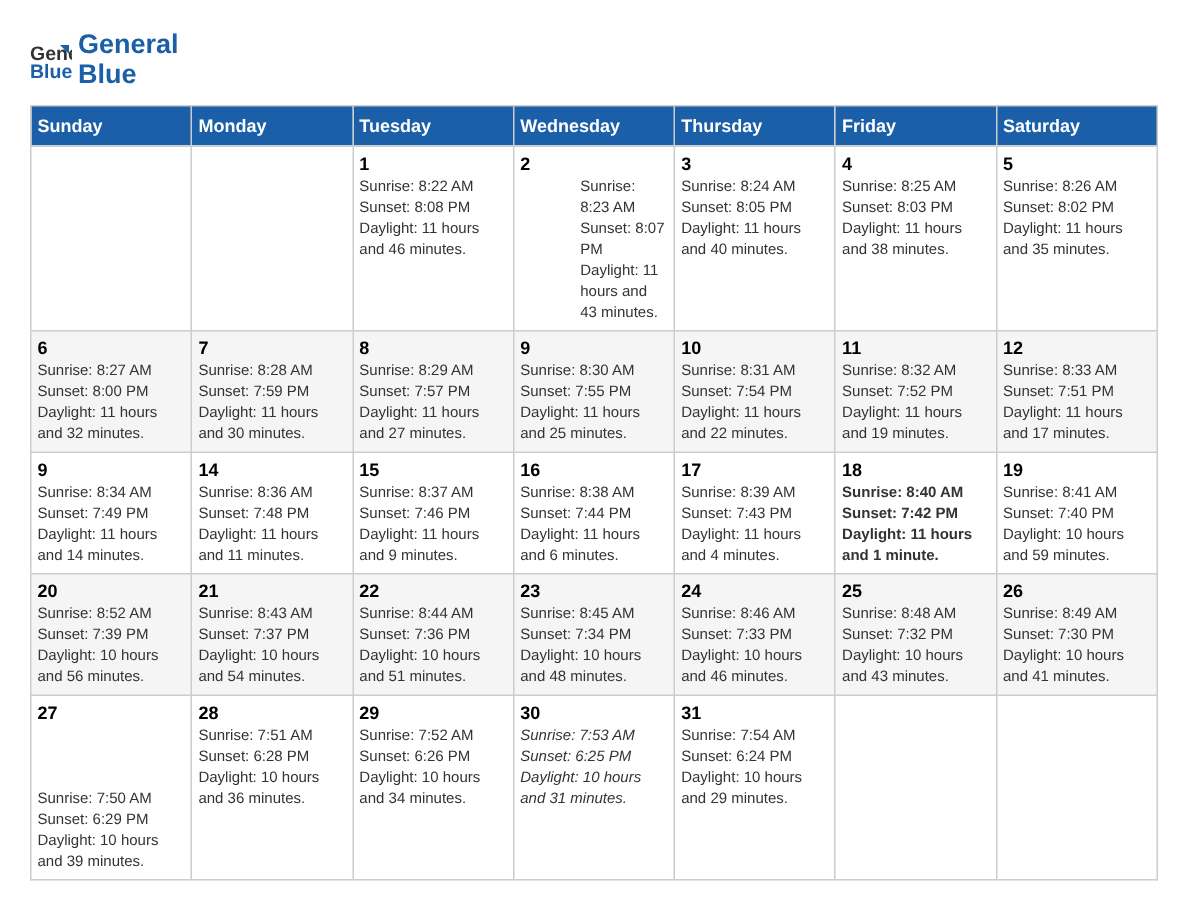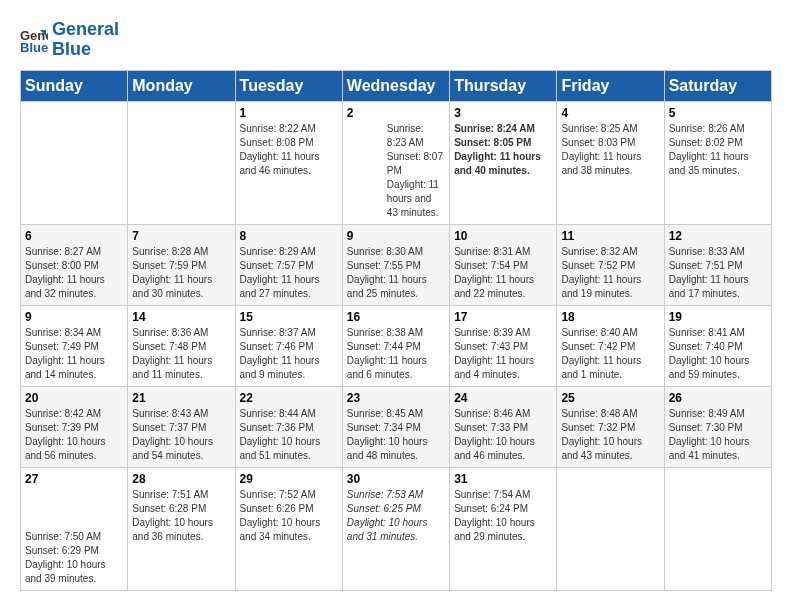--- a/index.html
+++ b/index.html
@@ -49,21 +49,21 @@
     table {
       width: 100%;
       border-collapse: collapse;
       font-size: 11px;
     }
     thead tr th {
       background-color: #1a5fa8;
       color: #fff;
       padding: 6px 4px;
       text-align: left;
-      font-size: 16px;
+      font-size: 12px;
       font-weight: bold;
       border: 1px solid #ccc;
     }
     tbody tr td {
       border: 1px solid #ccc;
       vertical-align: top;
       padding: 4px;
       width: 107px;
       height: 80px;
       background: #fff;
@@ -131,21 +131,21 @@
 Daylight: 11 hours and 46 minutes.</div>
         </td>
         <td>
           <span class="day-num">2</span>
           <div class="day-info" style="white-space: pre-line; margin-left: 40px;">Sunrise: 8:23 AM
 Sunset: 8:07 PM
 Daylight: 11 hours and 43 minutes.</div>
         </td>
         <td>
           <span class="day-num">3</span>
-          <div class="day-info" style="white-space: pre-line; font-weight: bold;">Sunrise: 8:24 AM
+          <div class="day-info" style="white-space: pre-line;">Sunrise: 8:24 AM
 Sunset: 8:05 PM
 Daylight: 11 hours and 40 minutes.</div>
         </td>
         <td>
           <span class="day-num">4</span>
           <div class="day-info" style="white-space: pre-line;">Sunrise: 8:25 AM
 Sunset: 8:03 PM
 Daylight: 11 hours and 38 minutes.</div>
         </td>
         <td>
@@ -225,35 +225,35 @@
 Daylight: 11 hours and 6 minutes.</div>
         </td>
         <td>
           <span class="day-num">17</span>
           <div class="day-info" style="white-space: pre-line;">Sunrise: 8:39 AM
 Sunset: 7:43 PM
 Daylight: 11 hours and 4 minutes.</div>
         </td>
         <td>
           <span class="day-num">18</span>
-          <div class="day-info" style="white-space: pre-line;">Sunrise: 8:40 AM
+          <div class="day-info" style="white-space: pre-line; font-weight: bold;">Sunrise: 8:40 AM
 Sunset: 7:42 PM
 Daylight: 11 hours and 1 minute.</div>
         </td>
         <td>
           <span class="day-num">19</span>
           <div class="day-info" style="white-space: pre-line;">Sunrise: 8:41 AM
 Sunset: 7:40 PM
 Daylight: 10 hours and 59 minutes.</div>
         </td>
       </tr>
       <tr>
         <td>
           <span class="day-num">20</span>
-          <div class="day-info" style="white-space: pre-line;">Sunrise: 8:42 AM
+          <div class="day-info" style="white-space: pre-line;">Sunrise: 8:52 AM
 Sunset: 7:39 PM
 Daylight: 10 hours and 56 minutes.</div>
         </td>
         <td>
           <span class="day-num">21</span>
           <div class="day-info" style="white-space: pre-line;">Sunrise: 8:43 AM
 Sunset: 7:37 PM
 Daylight: 10 hours and 54 minutes.</div>
         </td>
         <td>

